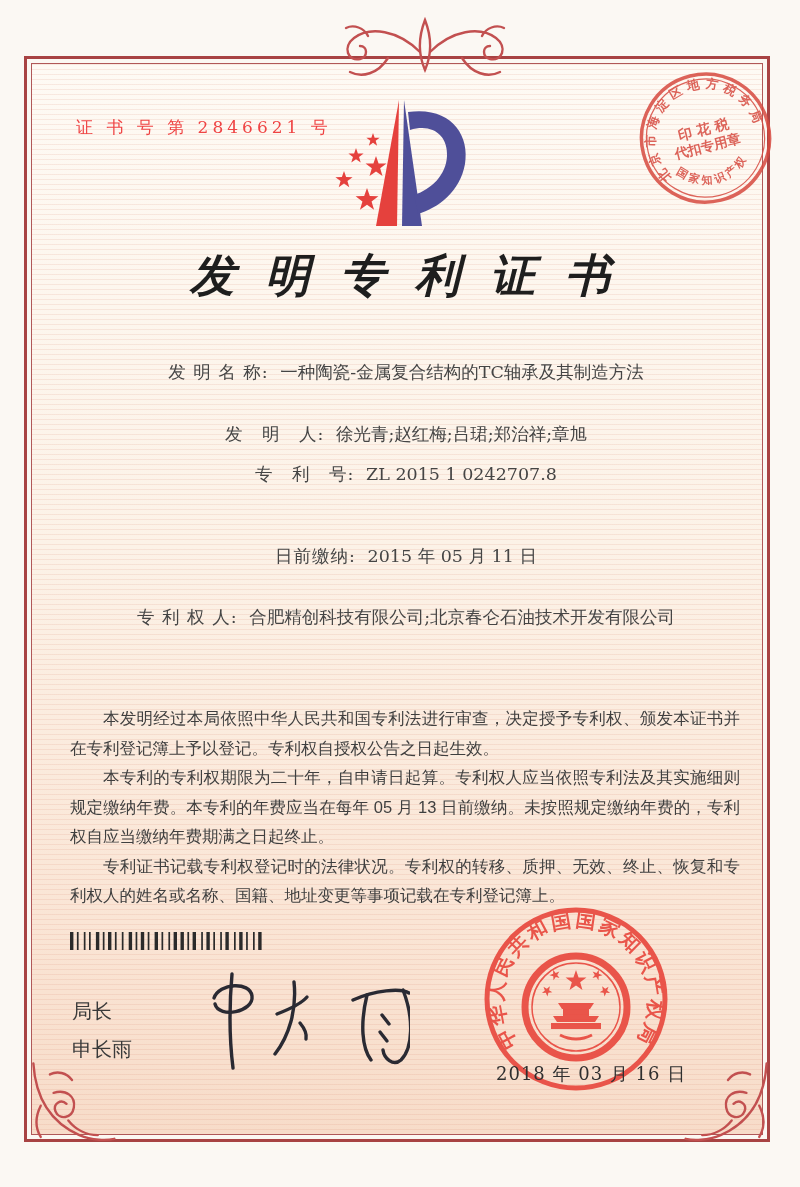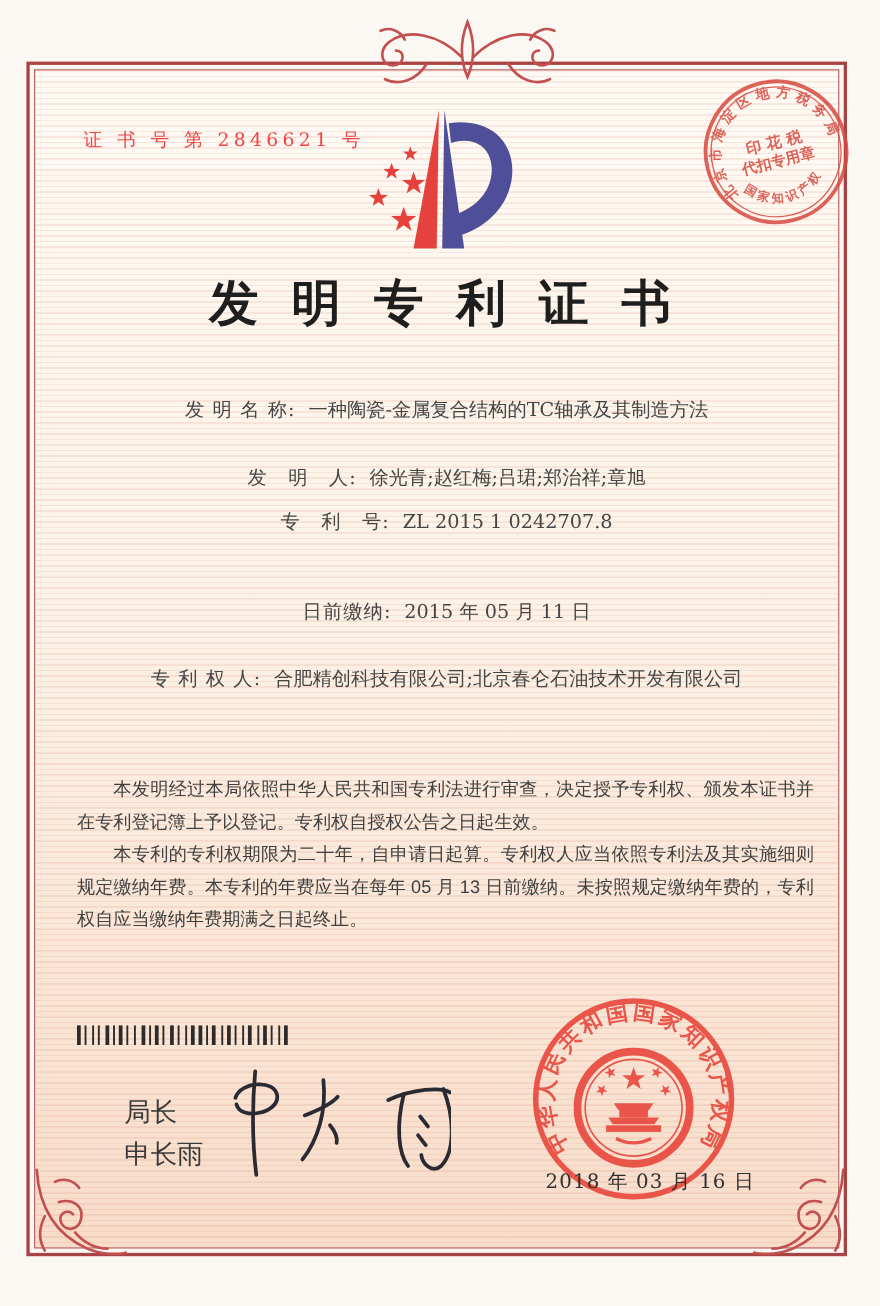--- a/index.html
+++ b/index.html
@@ -29,34 +29,34 @@
   }
   
   .orn{position:absolute;pointer-events:none;}
   .orn svg{display:block;}
   
   .cert-no{position:absolute;left:76px;top:116px;font-size:17px;letter-spacing:4px;color:#ef4444;}
   .logo{position:absolute;left:330px;top:90px;}
   .title{
     position:absolute;left:0;right:0;top:246px;text-align:center;
     font-size:45px;font-weight:600;color:#1e1e1e;
-    letter-spacing:30px;text-indent:30px;
+    letter-spacing:30px;text-indent:30px;font-style:italic;
   }
   .field{position:absolute;left:76px;width:660px;font-size:17.5px;color:#454545;white-space:nowrap;text-align:center;}
   .field .lbl{letter-spacing:1px;}
   .field .val{margin-left:6px;}
   .f0{top:360px;} .f1{top:422px;} .f2{top:462px;} .f3{top:544px;} .f4{top:605px;} .f5{top:667px;}
   .paras{position:absolute;left:70px;right:60px;top:704px;}
   .paras p{
     margin:0;text-indent:2em;font-size:16.5px;line-height:29.5px;color:#3f3f3f;
     text-align:justify;font-family:Liberation Sans, sans-serif;
   }
   .barcode{position:absolute;left:70px;top:932px;}
-  .issuer{position:absolute;left:72px;top:992px;font-size:24px;line-height:38px;color:#3a3a3a;
-          font-family:"DejaVu Sans","Liberation Sans",sans-serif;margin-left:41px;}
+  .issuer{position:absolute;left:72px;top:992px;font-size:20px;line-height:38px;color:#3a3a3a;
+          font-family:"DejaVu Sans","Liberation Sans",sans-serif;}
   .signature{position:absolute;left:205px;top:968px;}
   .seal{position:absolute;left:483px;top:906px;}
   .seal-date{position:absolute;left:496px;top:1062px;font-size:18px;letter-spacing:1px;color:#2f2f2f;}
   .tax-seal{position:absolute;left:638px;top:70px;transform:rotate(-14deg);}
   .seal text,.tax-seal text{font-family:"DejaVu Serif","Liberation Serif",serif;}
 </style>
 </head>
 <body>
 
 <div class="page">
@@ -141,20 +141,21 @@
     <span class="val">2015 年 05 月 11 日</span>
   </div>
   <div class="field f4">
     <span class="lbl">专 利 权 人:</span>
     <span class="val">合肥精创科技有限公司;北京春仑石油技术开发有限公司</span>
   </div>
 
   <div class="paras">
     <p>本发明经过本局依照中华人民共和国专利法进行审查，决定授予专利权、颁发本证书并在专利登记簿上予以登记。专利权自授权公告之日起生效。</p>
     <p>本专利的专利权期限为二十年，自申请日起算。专利权人应当依照专利法及其实施细则规定缴纳年费。本专利的年费应当在每年 05 月 13 日前缴纳。未按照规定缴纳年费的，专利权自应当缴纳年费期满之日起终止。</p>
+    <p>专利证书记载专利权登记时的法律状况。专利权的转移、质押、无效、终止、恢复和专利权人的姓名或名称、国籍、地址变更等事项记载在专利登记簿上。</p>
   </div>
 
   <div class="barcode">
     <svg id="barcode-svg" width="230" height="18">
         <rect x="0" y="0" width="3.4" height="18" fill="#2b2b2b"></rect>
         <rect x="6.9" y="0" width="1.7" height="18" fill="#2b2b2b"></rect>
         <rect x="13.8" y="0" width="1.7" height="18" fill="#2b2b2b"></rect>
         <rect x="19.000000000000004" y="0" width="1.7" height="18" fill="#2b2b2b"></rect>
         <rect x="25.900000000000006" y="0" width="3.4" height="18" fill="#2b2b2b"></rect>
         <rect x="32.800000000000004" y="0" width="1.7" height="18" fill="#2b2b2b"></rect>

